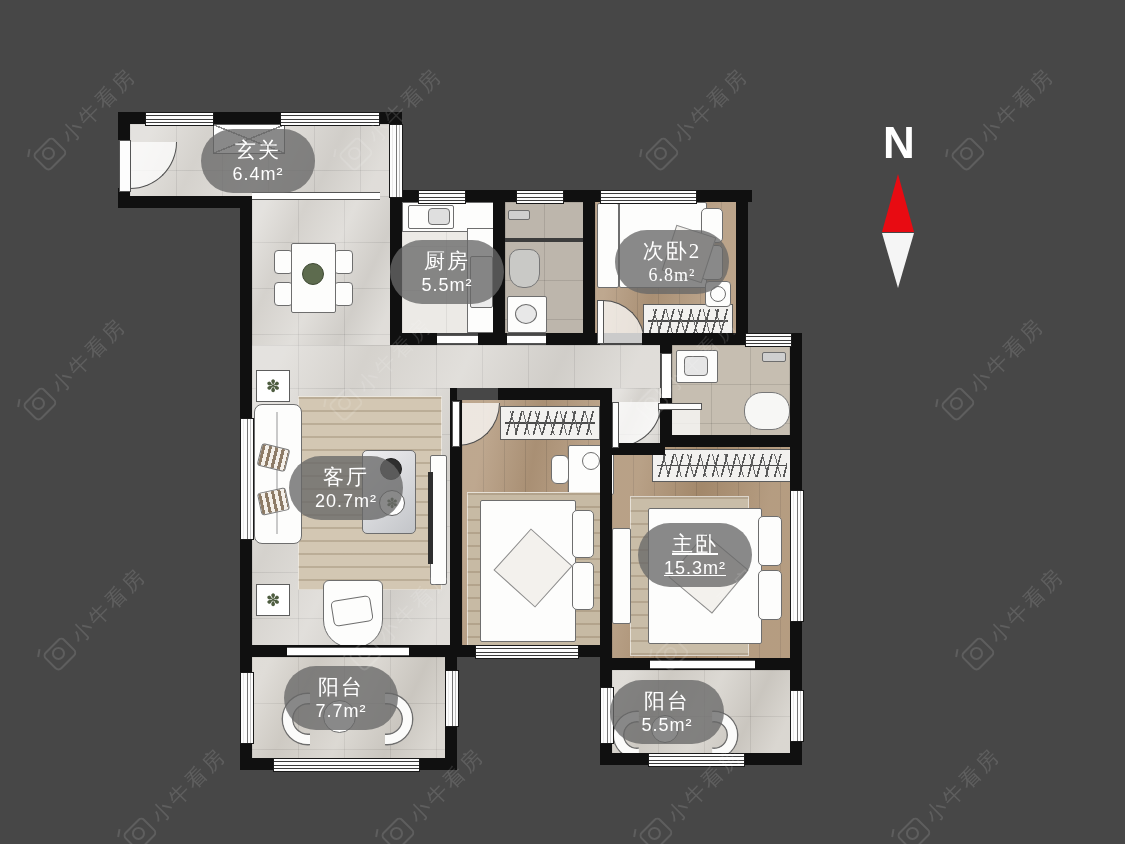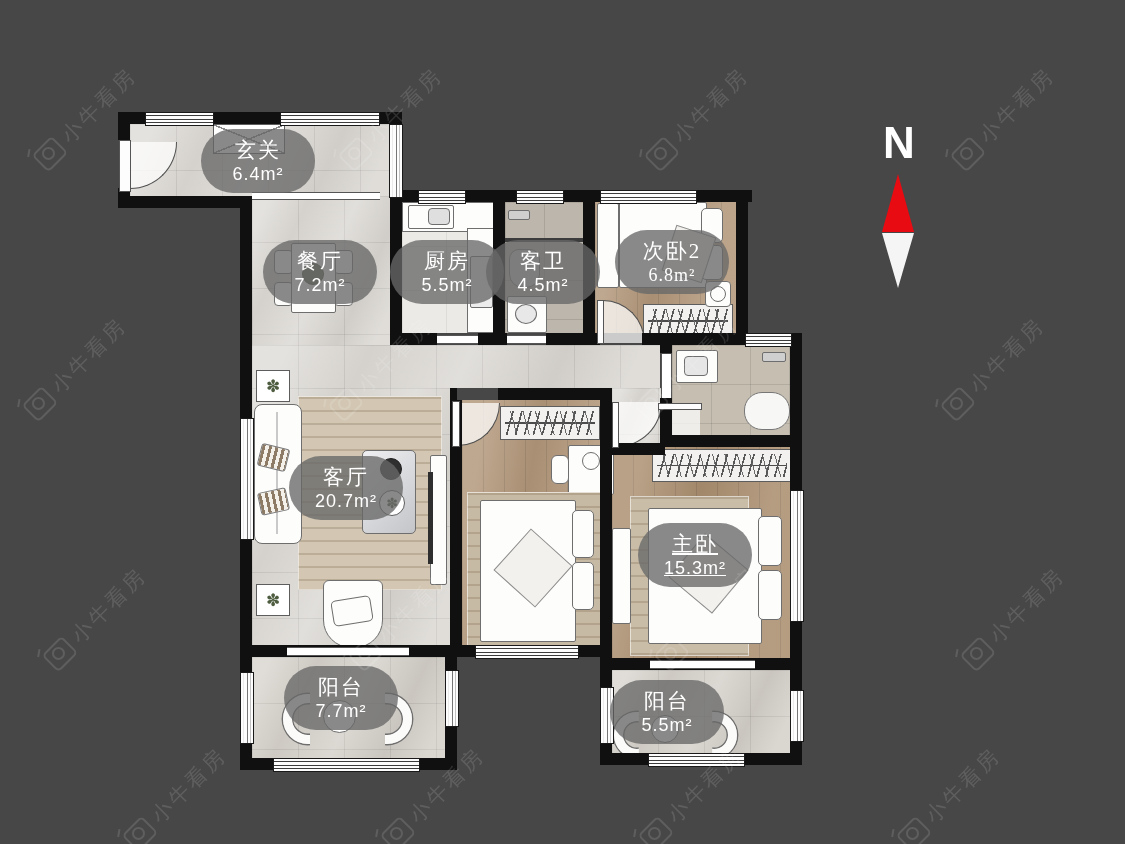--- a/index.html
+++ b/index.html
@@ -250,31 +250,23 @@
   <div class="arc br" style="left:458px;top:403px;width:41px;height:42px;"></div>
   <div class="leaf" style="left:612px;top:402px;width:5px;height:44px;"></div>
   <div class="arc br" style="left:617px;top:402px;width:44px;height:44px;"></div>
   <div class="leaf" style="left:658px;top:403px;width:42px;height:5px;"></div>
   <div class="arc bl" style="left:658px;top:408px;width:41px;height:38px;"></div>
 
   <div class="badge" style="left:201px;top:129px;">
     <span class="nm">玄关</span>
     <span class="ar">6.4m²</span>
   </div>
-  <div class="badge" style="left:263px;top:240px;">
-    <span class="nm">餐厅</span>
-    <span class="ar">7.2m²</span>
-  </div>
   <div class="badge" style="left:390px;top:240px;">
     <span class="nm">厨房</span>
     <span class="ar">5.5m²</span>
-  </div>
-  <div class="badge" style="left:486px;top:240px;">
-    <span class="nm">客卫</span>
-    <span class="ar">4.5m²</span>
   </div>
   <div class="badge" style="left:615px;top:230px;font-family:Liberation Serif, serif;">
     <span class="nm">次卧2</span>
     <span class="ar">6.8m²</span>
   </div>
   <div class="badge" style="left:289px;top:456px;">
     <span class="nm">客厅</span>
     <span class="ar">20.7m²</span>
   </div>
   <div class="badge" style="left:638px;top:523px;text-decoration:underline;">

